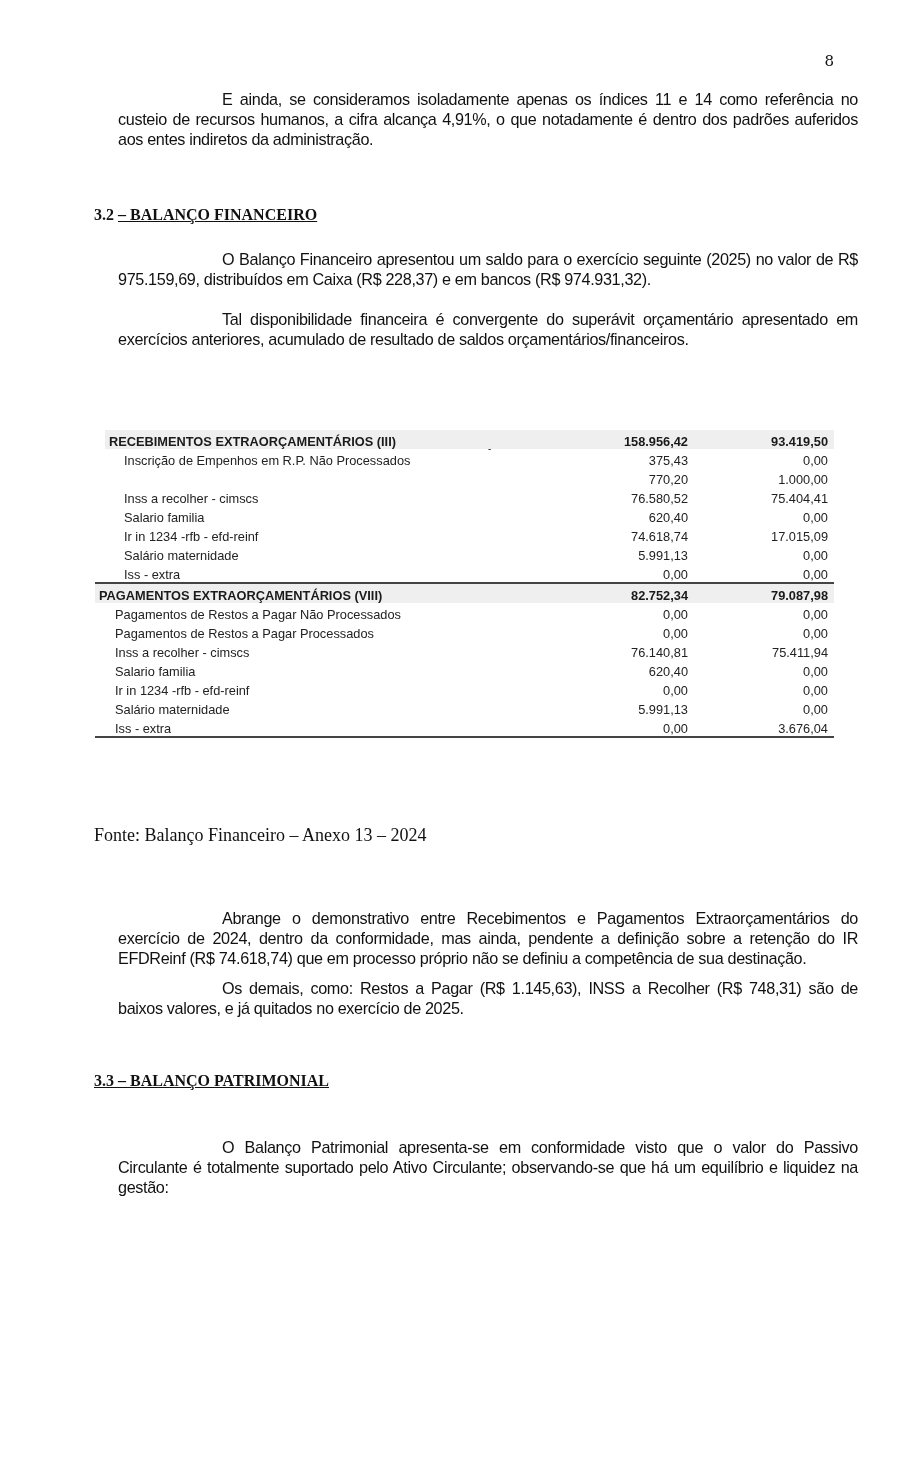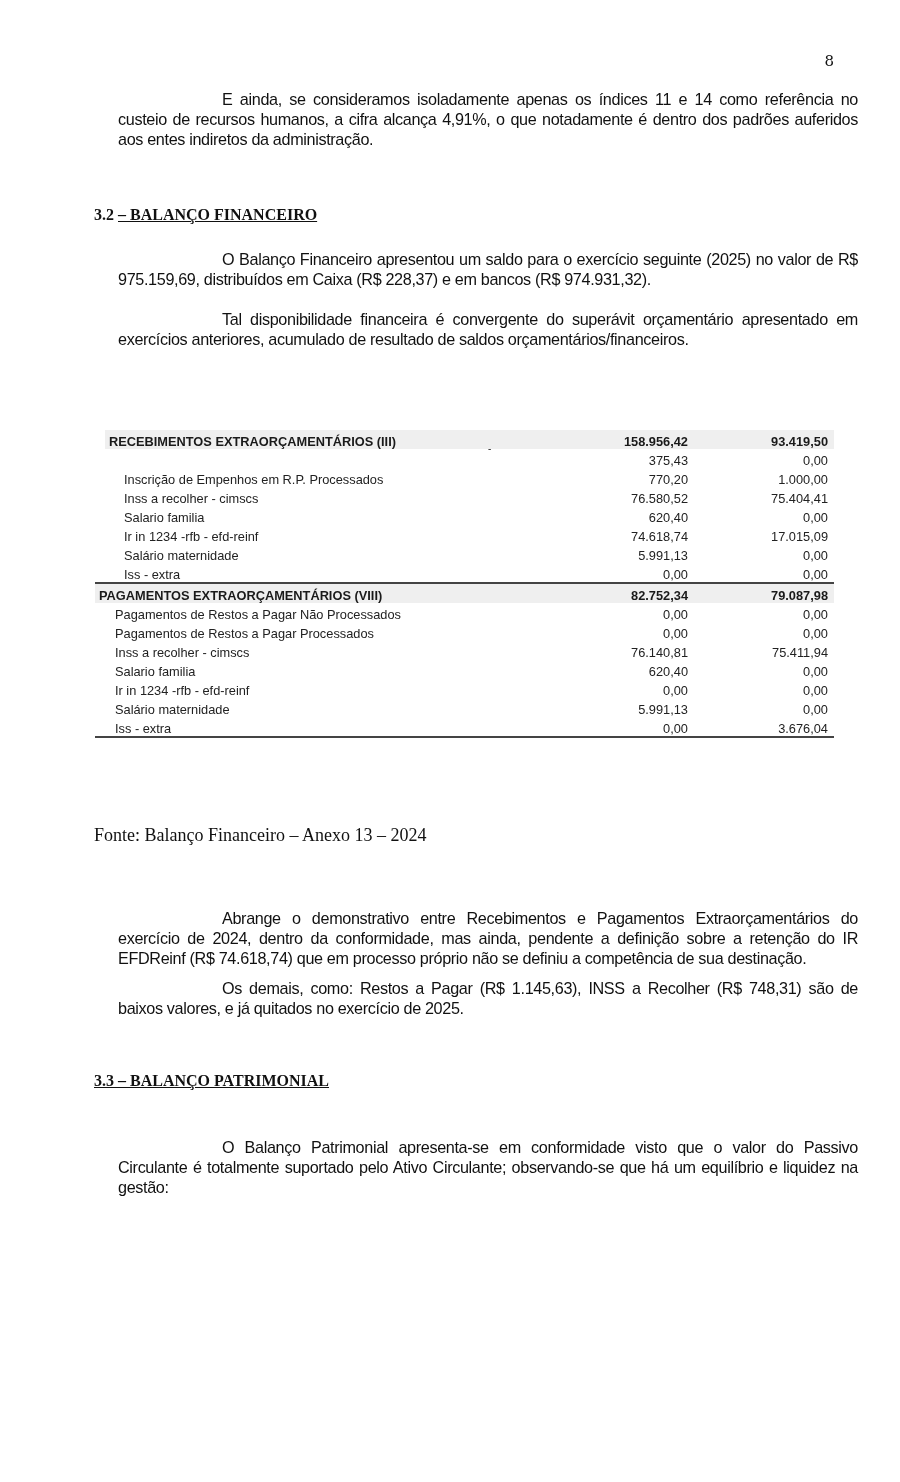--- a/index.html
+++ b/index.html
@@ -45,25 +45,25 @@
 
 <div class="tbl" style="top:430px;">
   <div class="sec1">
     <div class="row hdr">
       <span class="lbl">RECEBIMENTOS EXTRAORÇAMENTÁRIOS (III)</span>
       <span class="v1">158.956,42</span>
       <span class="v2">93.419,50</span>
     </div>
     <div id="receipts-rows">
         <div class="row item">
+          <span class="lbl">Inscrição de Empenhos em R.P. Não Processados</span>
           <span class="v1">375,43</span>
           <span class="v2">0,00</span>
         </div>
         <div class="row item">
-          <span class="lbl">Inscrição de Empenhos em R.P. Processados</span>
           <span class="v1">770,20</span>
           <span class="v2">1.000,00</span>
         </div>
         <div class="row item">
           <span class="lbl">Inss a recolher - cimscs</span>
           <span class="v1">76.580,52</span>
           <span class="v2">75.404,41</span>
         </div>
         <div class="row item">
           <span class="lbl">Salario familia</span>

